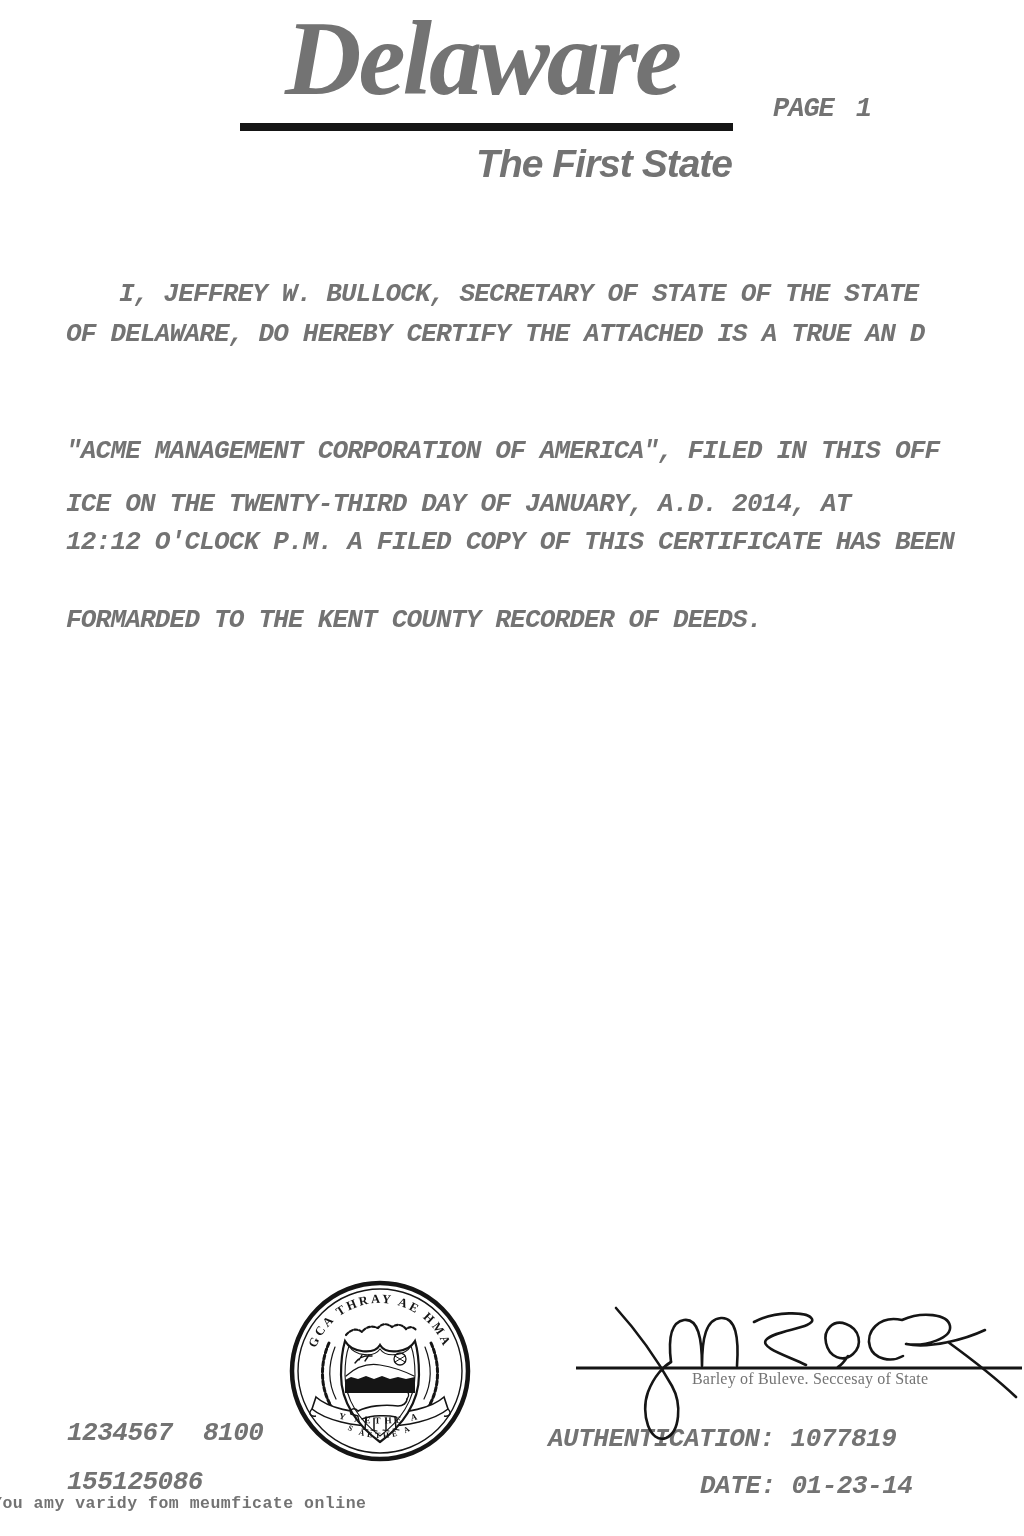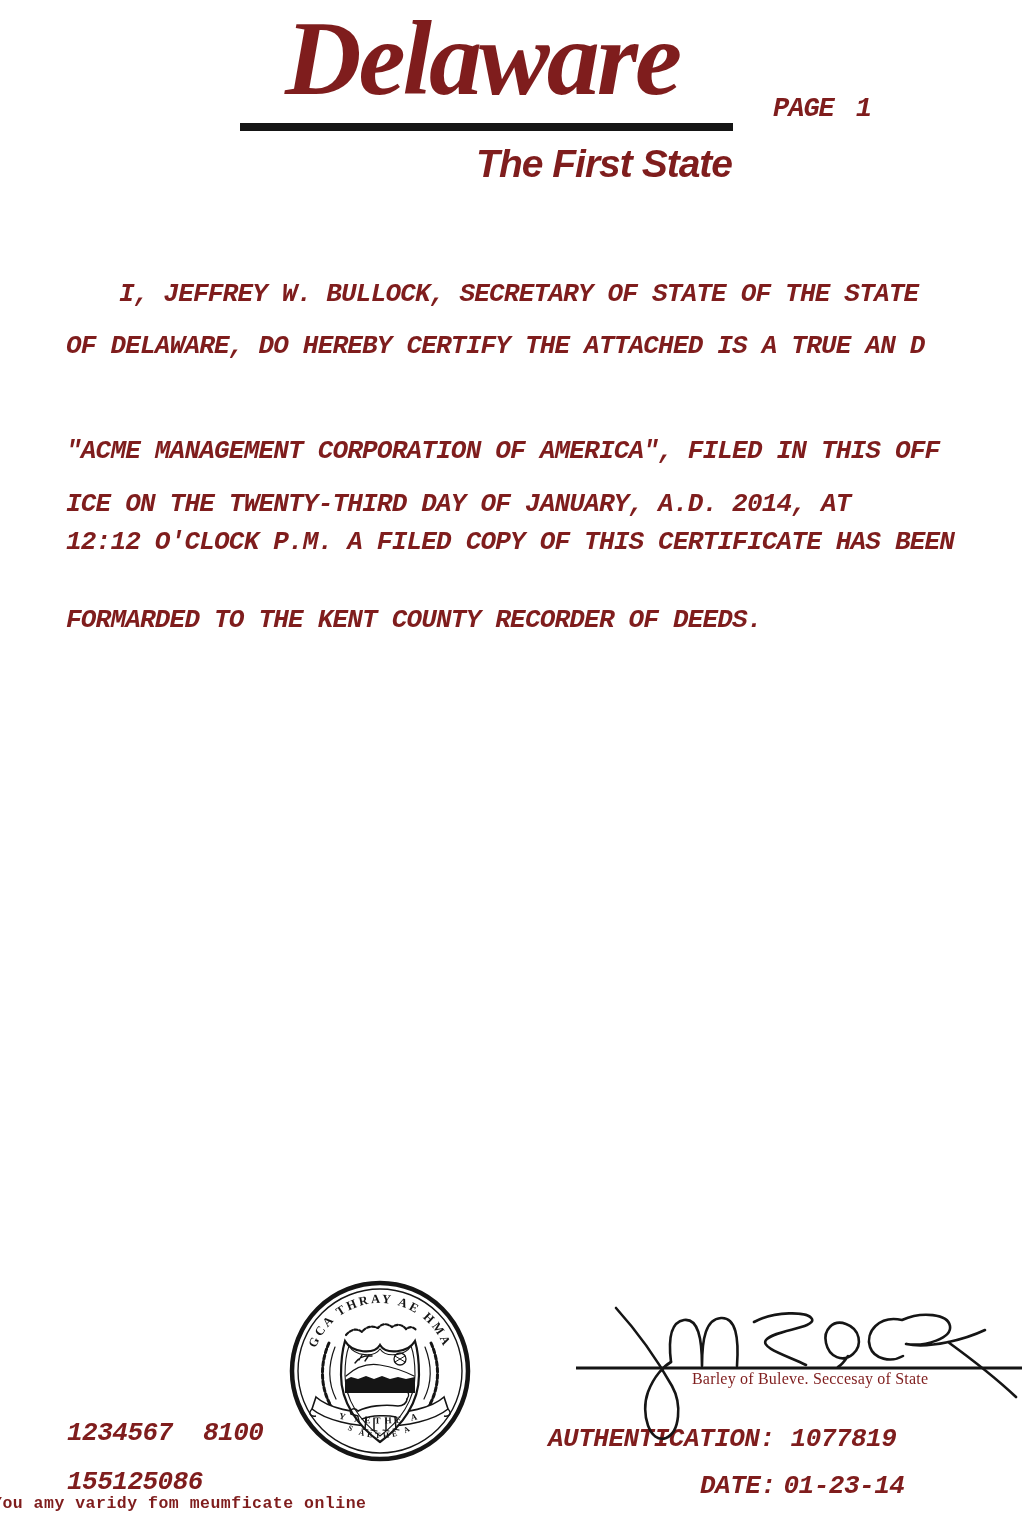--- a/index.html
+++ b/index.html
@@ -1,18 +1,18 @@
 <!DOCTYPE html>
 <html><head>
 <meta charset="utf-8">
 <style>
   html,body{margin:0;padding:0;background:#ffffff;}
   .page{
     position:relative;width:1024px;height:1536px;background:#ffffff;
-    overflow:hidden;color:#7f1d1d;font-family:"Liberation Serif",serif;
+    overflow:hidden;color:#737373;font-family:"Liberation Serif",serif;
   }
   .abs{position:absolute;margin:0;}
   .state-title{
     left:232px;top:2px;width:500px;text-align:center;
     font-family:"Liberation Serif",serif;font-style:italic;font-weight:700;
     font-size:106px;line-height:1.08;letter-spacing:-3px;white-space:pre;
   }
   .page-indicator{
     left:773px;top:94px;display:flex;gap:22px;
     font-family:"Liberation Mono",monospace;font-style:italic;font-weight:700;
@@ -39,41 +39,41 @@
     font-weight:700;font-size:16.5px;line-height:19.5px;letter-spacing:0.5px;
     white-space:pre;
   }
   .seal-svg{left:288px;top:1279px;width:184px;height:184px;}
   .signature-svg{left:550px;top:1286px;width:475px;height:172px;z-index:3;}
   .signer-caption{
     left:692px;top:1370px;font-family:"Liberation Serif",serif;
     font-size:16px;letter-spacing:0.2px;z-index:2;white-space:pre;
   }
   .auth-row{left:548px;top:1387px;display:flex;gap:16px;z-index:2;}
-  .date-row{left:700px;top:1434px;display:flex;gap:8px;z-index:2;}
+  .date-row{left:700px;top:1434px;display:flex;gap:16px;z-index:2;}
   svg text{font-family:"Liberation Serif",serif;}
 </style>
 </head>
 <body>
 
 <div class="page">
 
   <h1 class="abs state-title">Delaware</h1>
 
   <div class="abs page-indicator">
     <span>PAGE</span>
     <span>1</span>
   </div>
 
   <div class="abs title-rule"></div>
 
   <div class="abs tagline">The First State</div>
 
   <p class="abs body-line indent" style="top:280px;">I, JEFFREY W. BULLOCK, SECRETARY OF STATE OF THE STATE</p>
-  <p class="abs body-line" style="top:332px;">OF DELAWARE, DO HEREBY CERTIFY THE ATTACHED IS A TRUE AN D</p>
+  <p class="abs body-line" style="top:320px;">OF DELAWARE, DO HEREBY CERTIFY THE ATTACHED IS A TRUE AN D</p>
   <p class="abs body-line" style="top:437px;">"ACME MANAGEMENT CORPORATION OF AMERICA", FILED IN THIS OFF</p>
   <p class="abs body-line" style="top:490px;">ICE ON THE TWENTY-THIRD DAY OF JANUARY, A.D. 2014, AT</p>
   <p class="abs body-line" style="top:528px;">12:12 O'CLOCK P.M. A FILED COPY OF THIS CERTIFICATE HAS BEEN</p>
   <p class="abs body-line" style="top:606px;">FORMARDED TO THE KENT COUNTY RECORDER OF DEEDS.</p>
 
   <div class="abs mono-num" style="left:67px;top:1381px;">1234567  8100</div>
   <div class="abs mono-num" style="left:67px;top:1430px;">155125086</div>
 
   <div class="abs verify-note">
     <div>You amy varidy fom meumficate online</div>

